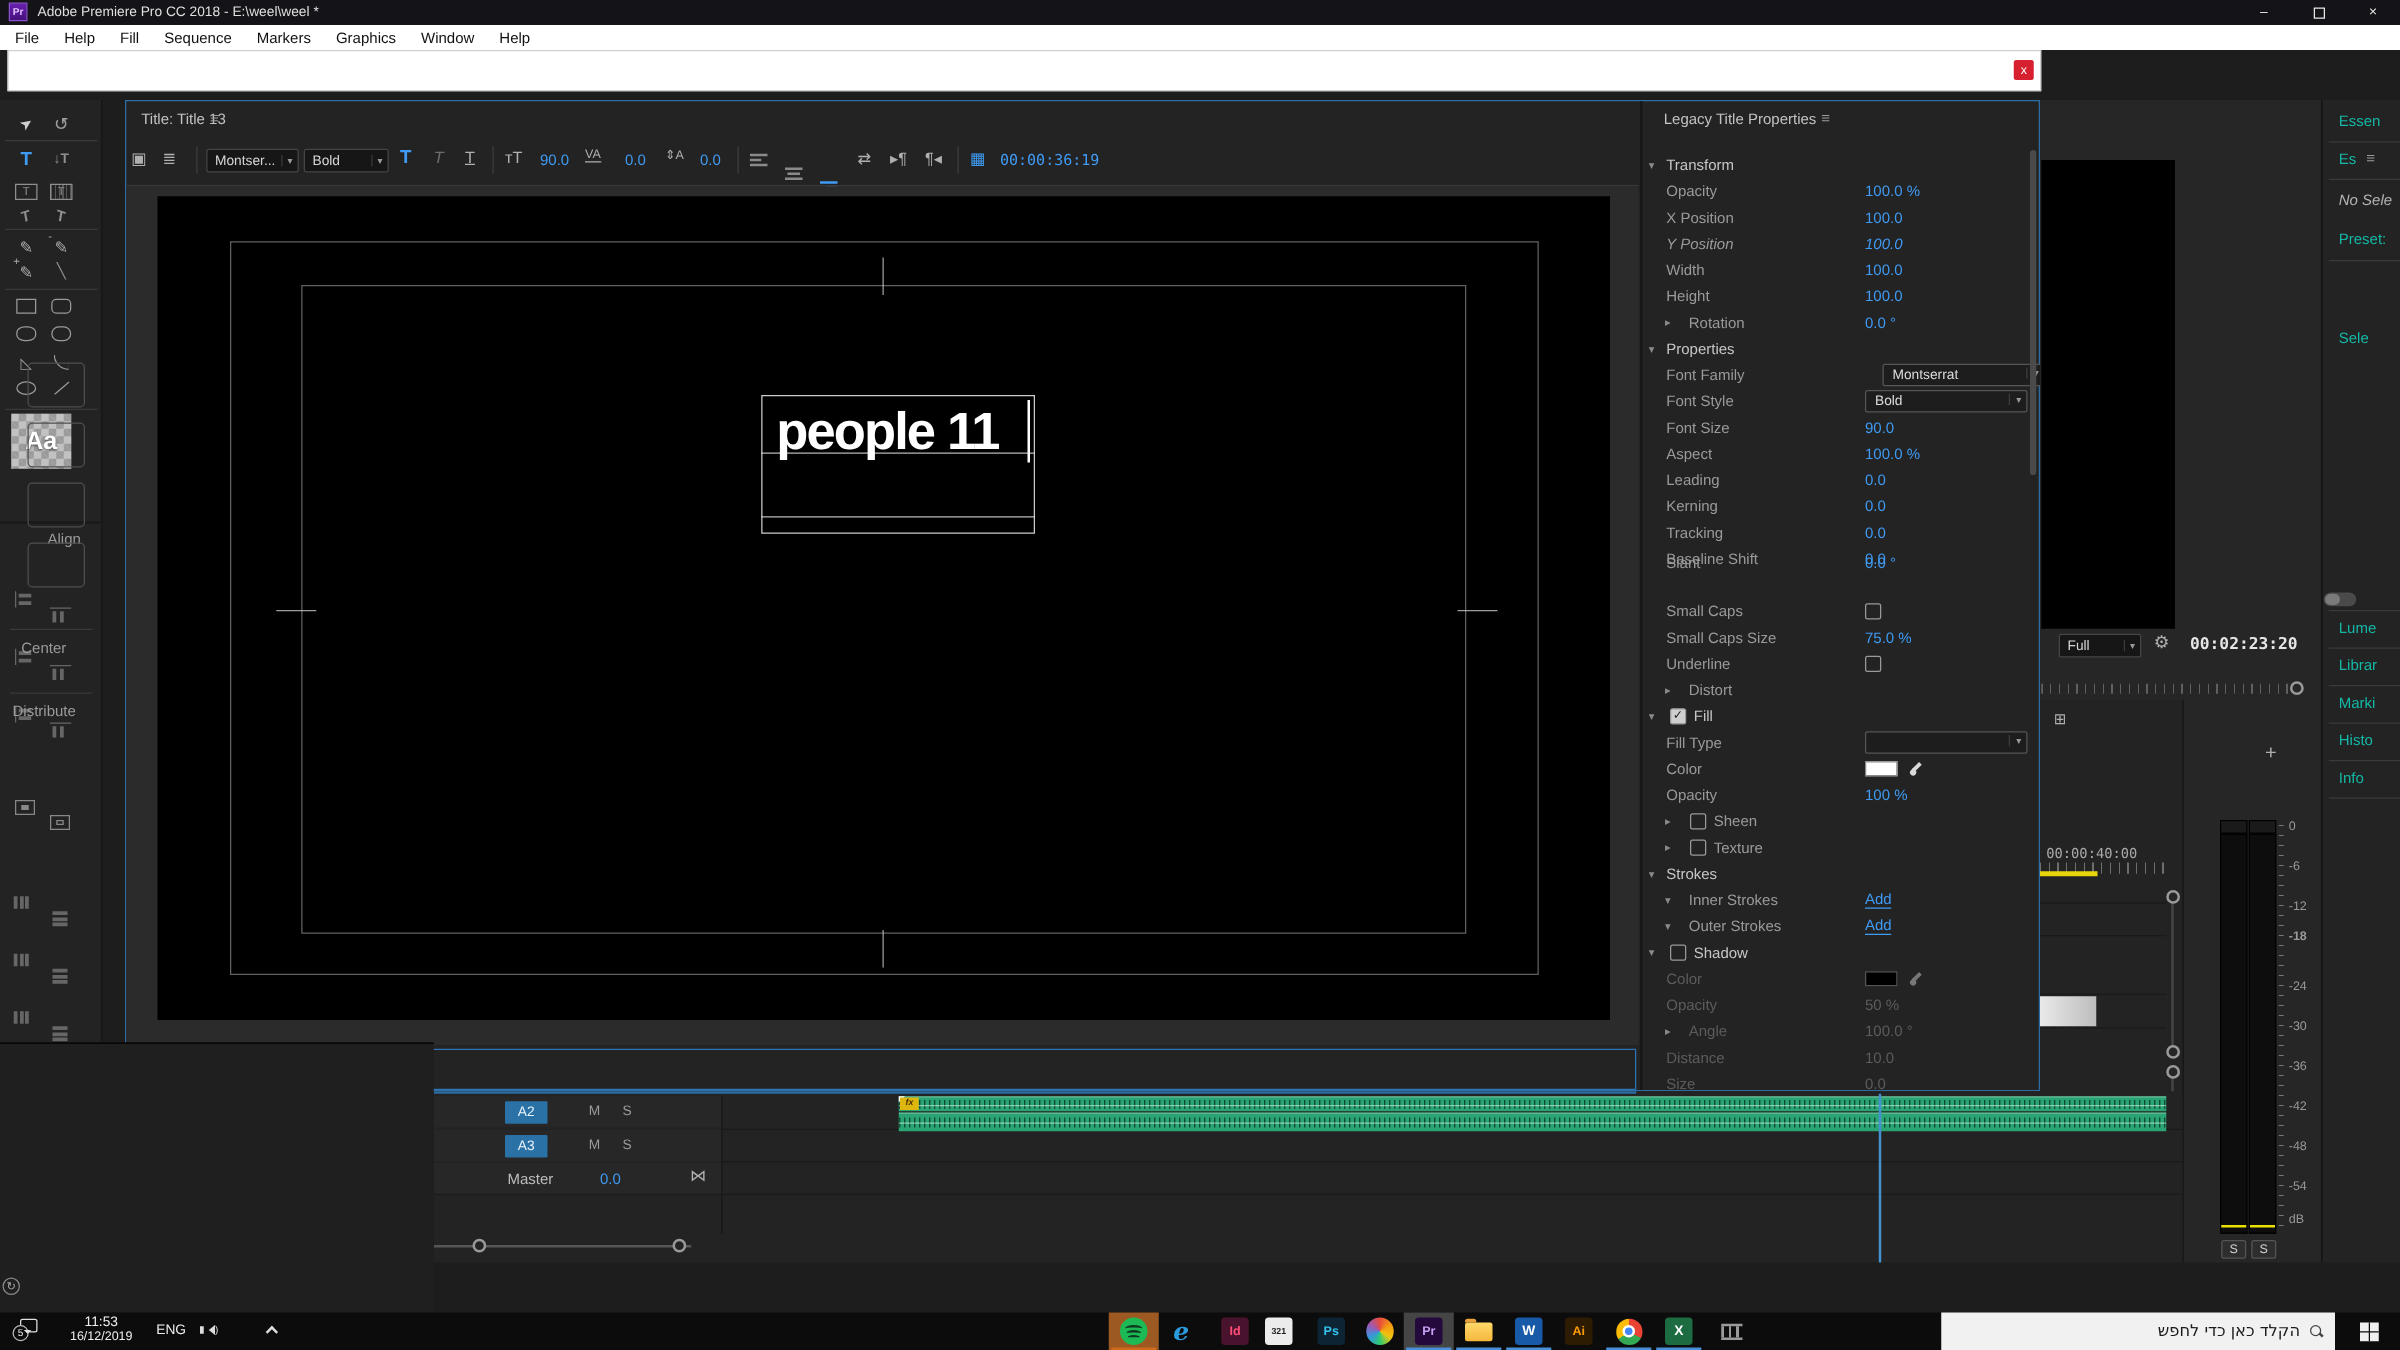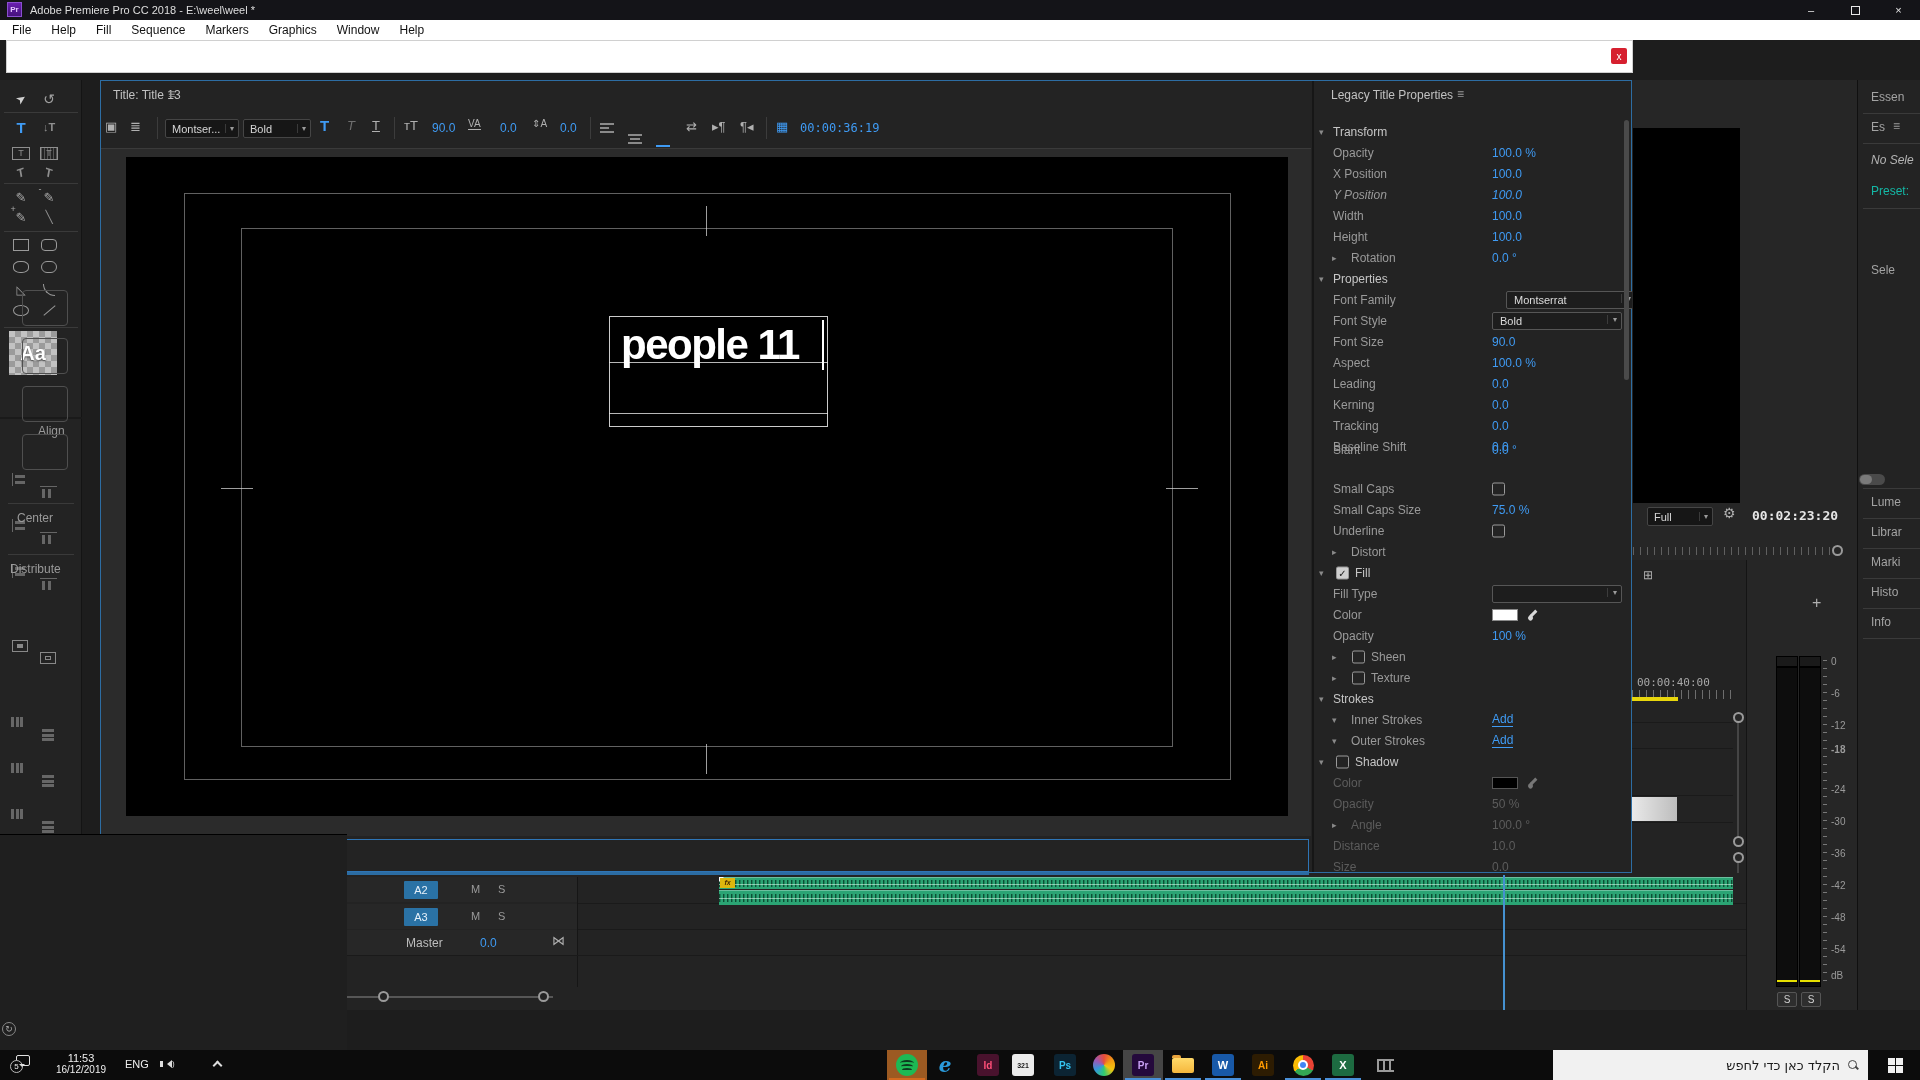--- a/index.html
+++ b/index.html
@@ -103,21 +103,21 @@
 
 #monitor{left:1632px;top:80px;width:225px;height:480px;background:#262626}
 .ringhandle{width:11px;height:11px;border:2px solid #9a9a9a;border-radius:50%;background:#262626}
 .ticksh{background:repeating-linear-gradient(90deg,#6e6e6e 0 1px,transparent 1px 7px)}
 .ticksv{background:repeating-linear-gradient(180deg,#777 0 1px,transparent 1px 8px)}
 #tlright{left:1632px;top:560px;width:114px;height:450px;background:#232323}
 #metersregion{left:1746px;top:560px;width:111px;height:450px;background:#262626;border-left:1px solid #141414}
 .mlabel{position:absolute;font-size:10px;color:#9a9a9a}
 .sbtn{position:absolute;width:20px;height:15px;background:#2e2e2e;border:1px solid #555;border-radius:2px;color:#cfcfcf;font-size:10px;text-align:center;line-height:13px}
 #rightstrip{left:1857px;top:80px;width:63px;height:930px;background:#232323;border-left:1px solid #101010}
-.stripitem{position:absolute;left:14px;font-size:12px;color:#a3a3a3;white-space:nowrap}
+.stripitem{position:absolute;left:14px;font-size:12px;color:#14b8a6;white-space:nowrap}
 .stripitem.it{font-style:italic;color:#b4b4b4}
 .stripitem.dm{color:#14b8a6}
 .stripdiv{position:absolute;left:6px;width:57px;height:1px;background:#3a3a3a}
 .ebox{position:absolute;left:22px;width:46px;height:36px;border:1px solid #4f4f4f;border-radius:4px}
 
 #timeline{left:347px;top:873px;width:1399px;height:137px;background:#232323}
 .trackhead{position:absolute;left:347px;width:230px;background:#272727}
 .tbadge{position:absolute;width:34px;height:18px;background:#2a72a5;border-radius:1px;color:#e6f1fa;font-size:11px;text-align:center;line-height:18px}
 .tlabel{position:absolute;color:#9a9a9a;font-size:11px}
 .wave{position:absolute;background:#2ba474;overflow:hidden;border-top:1px solid rgba(255,255,255,.3)}

